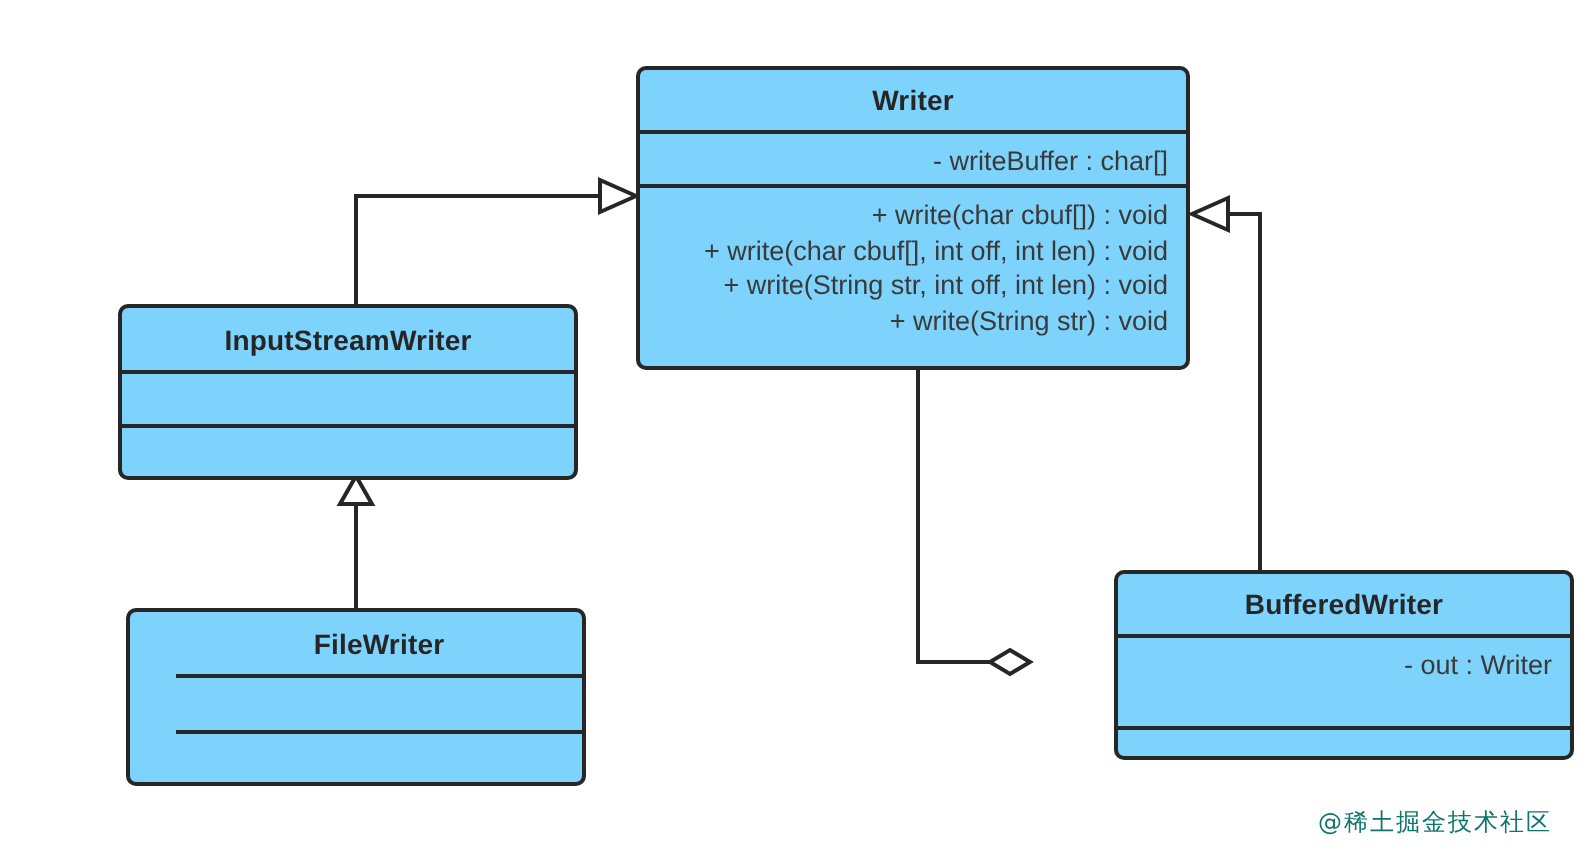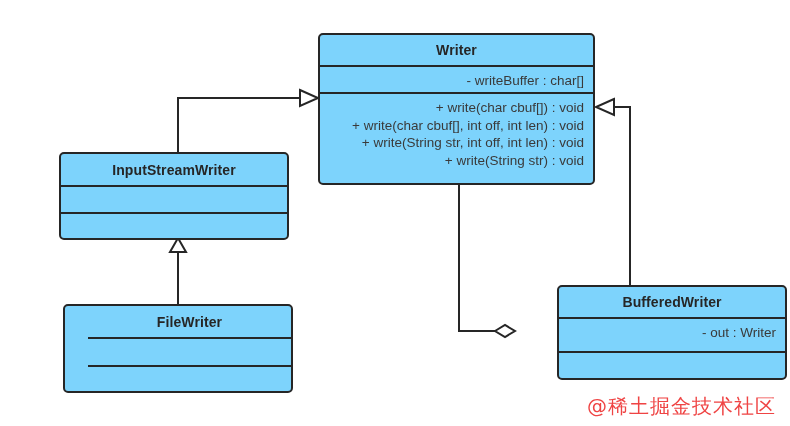--- a/index.html
+++ b/index.html
@@ -62,22 +62,22 @@
     top: 0;
     width: 790px;
     height: 426px;
     z-index: 1;
     pointer-events: none;
   }
   .watermark {
     position: absolute;
     right: 14px;
     bottom: 6px;
-    font-size: 20px;
-    color: #ef4444;
+    font-size: 12px;
+    color: #0f766e;
     font-family: "DejaVu Sans", sans-serif;
     letter-spacing: 1px;
     white-space: nowrap;
     z-index: 2;
   }
 </style>
 </head>
 <body>
 
 <div id="canvas">
@@ -125,21 +125,21 @@
   </div>
 
   <div class="uml-class" style="left:63px; top:304px; width:230px; height:89px;padding-left:23px;">
     <div class="uml-section uml-title" style="height:33px;">FileWriter</div>
     <div class="uml-section uml-attrs empty-section" style="height:28px;"></div>
     <div class="uml-section uml-methods empty-section"></div>
   </div>
 
   <div class="uml-class" style="left:524px; top:285px; width:230px; height:95px;margin-left:33px;">
     <div class="uml-section uml-title" style="height:32px;">BufferedWriter</div>
-    <div class="uml-section uml-attrs" style="height:34px;">
+    <div class="uml-section uml-attrs" style="height:46px;">
       <div class="uml-row">- out :  Writer</div>
     </div>
     <div class="uml-section uml-methods empty-section"></div>
   </div>
 
   <div class="watermark">@稀土掘金技术社区</div>
 
 </div>
 
 </body></html>

